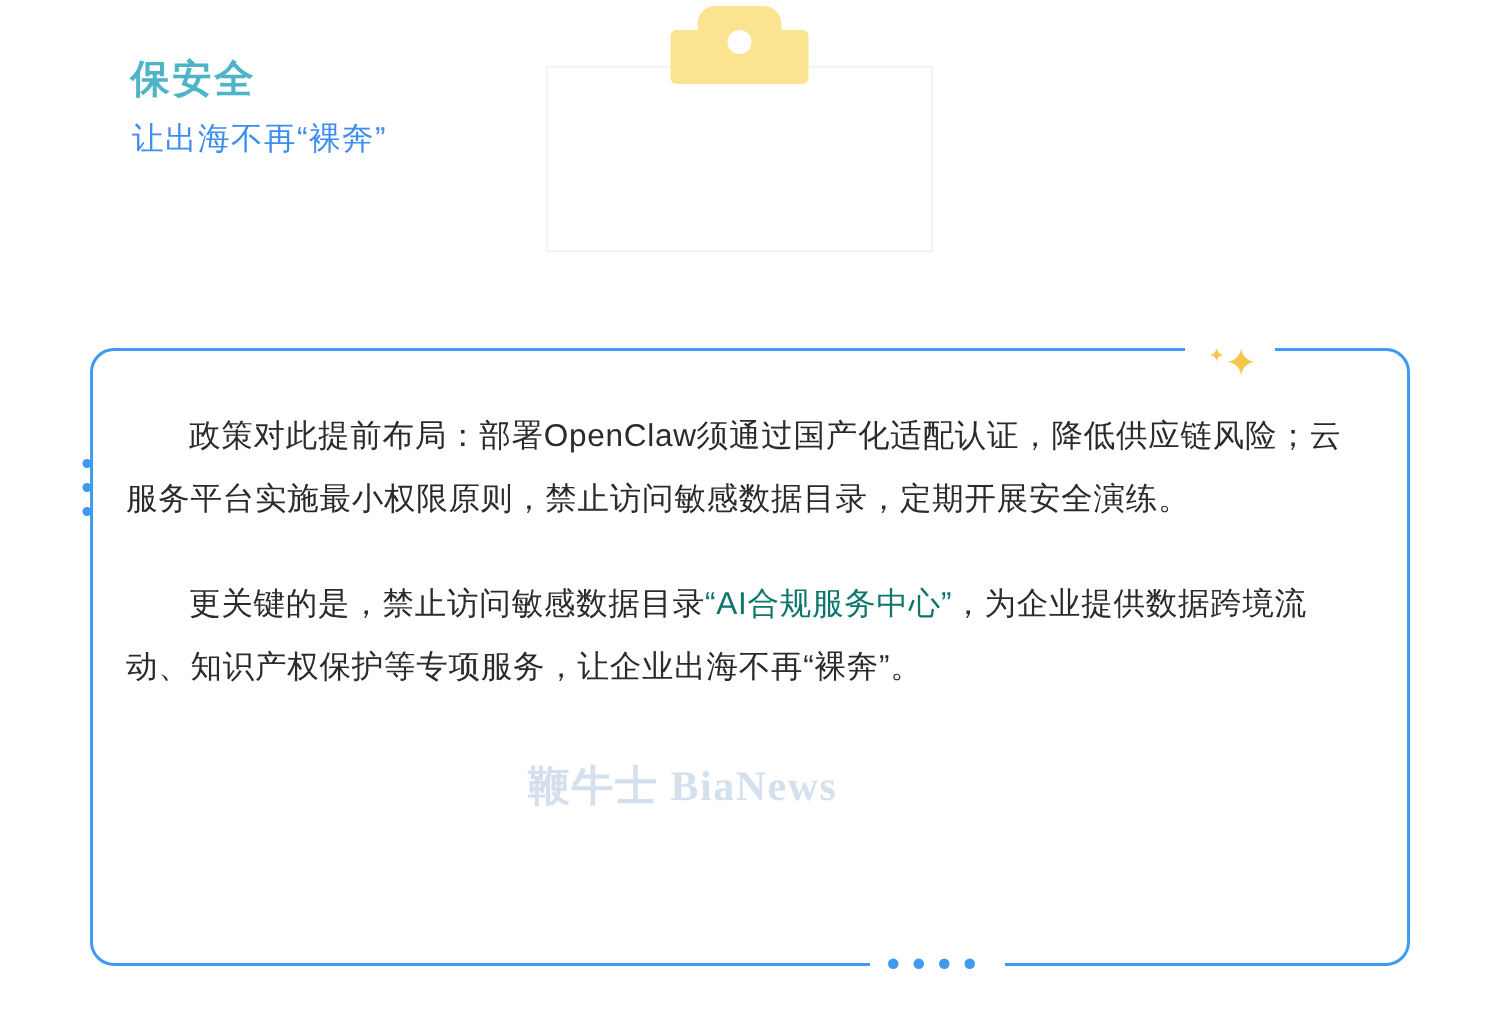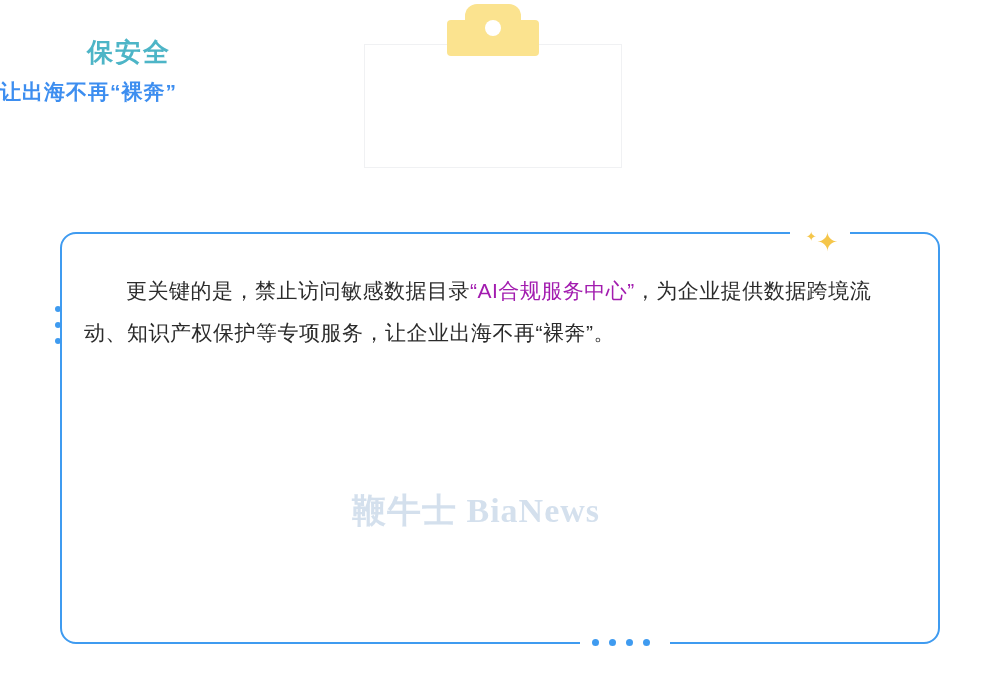--- a/index.html
+++ b/index.html
@@ -69,23 +69,23 @@
     font-size: 26px;
     font-weight: bold;
     color: #4db5c7;
     letter-spacing: 2px;
   }
   .header-line2 {
     position: absolute;
     left: 0;
     top: 78px;
     width: 258px;
-    text-align: left;
+    text-align: right;
     font-size: 21px;
-    font-weight: bold;
+    font-weight: normal;
     color: #3d8ef0;
     letter-spacing: 1px;
   }
 
   
   .content-box {
     position: absolute;
     left: 60px;
     top: 232px;
     width: 880px;
@@ -172,28 +172,28 @@
     font-size: 21px;
     line-height: 42px;
     color: #2b2b2b;
     letter-spacing: 0.5px;
   }
   .paragraphs p {
     margin: 0 0 28px 0;
     text-indent: 2em;
   }
   .paragraphs p:last-child { margin-bottom: 0; }
-  .hl-orange { color: #a21caf; }
+  .hl-orange { color: #0f766e; }
 
   
   .watermark {
     position: absolute;
     left: 352px;
-    top: 488px;
-    font-size: 34px;
+    top: 505px;
+    font-size: 28px;
     font-weight: bold;
     color: rgba(120, 160, 200, 0.32);
     font-family: "Liberation Serif", serif;
     letter-spacing: 1px;
     white-space: nowrap;
     pointer-events: none;
   }
 </style>
 </head>
 <body>
@@ -226,14 +226,15 @@
 <div class="bottom-dots">
   <i></i>
   <i></i>
   <i></i>
   <i></i>
 </div>
 
 <div class="watermark">鞭牛士 BiaNews</div>
 
 <div class="paragraphs">
+  <p>政策对此提前布局：部署OpenClaw须通过国产化适配认证，降低供应链风险；云服务平台实施最小权限原则，禁止访问敏感数据目录，定期开展安全演练。</p>
   <p><span>更关键的是，禁止访问敏感数据目录</span><span class="hl-orange">“AI合规服务中心”</span><span>，为企业提供数据跨境流动、知识产权保护等专项服务，让企业出海不再“裸奔”。</span></p>
 </div>
 
 </body></html>

